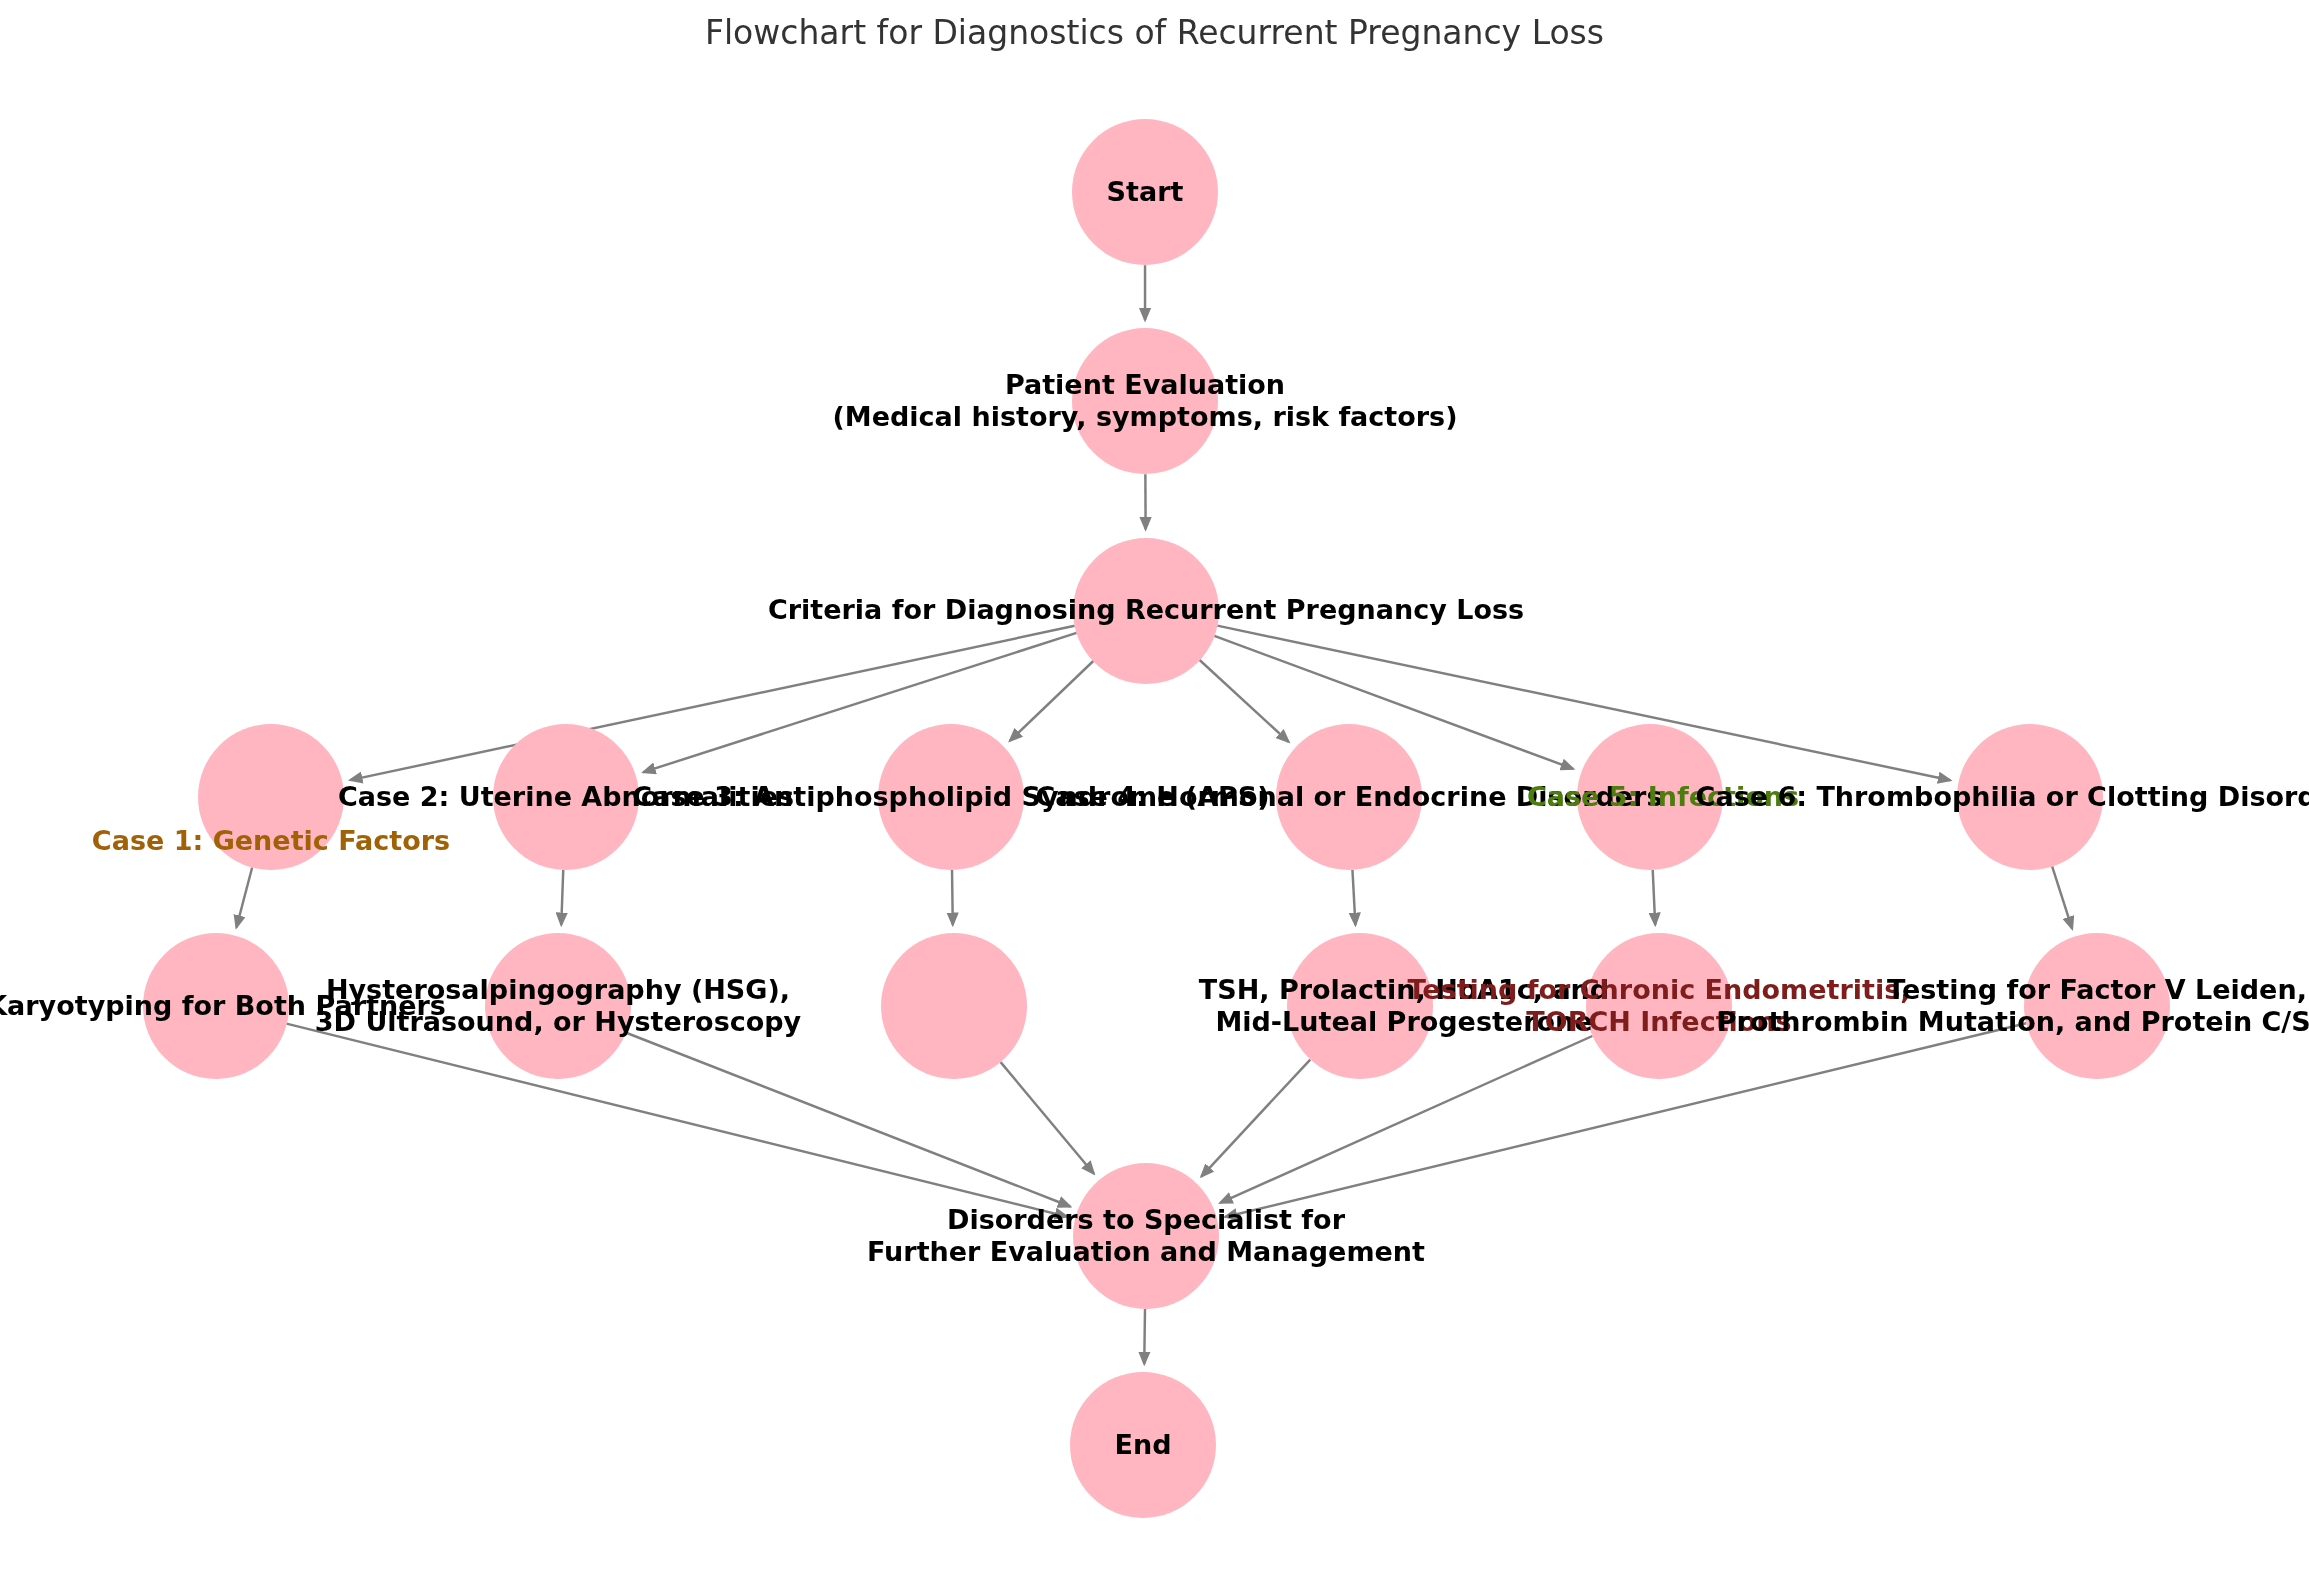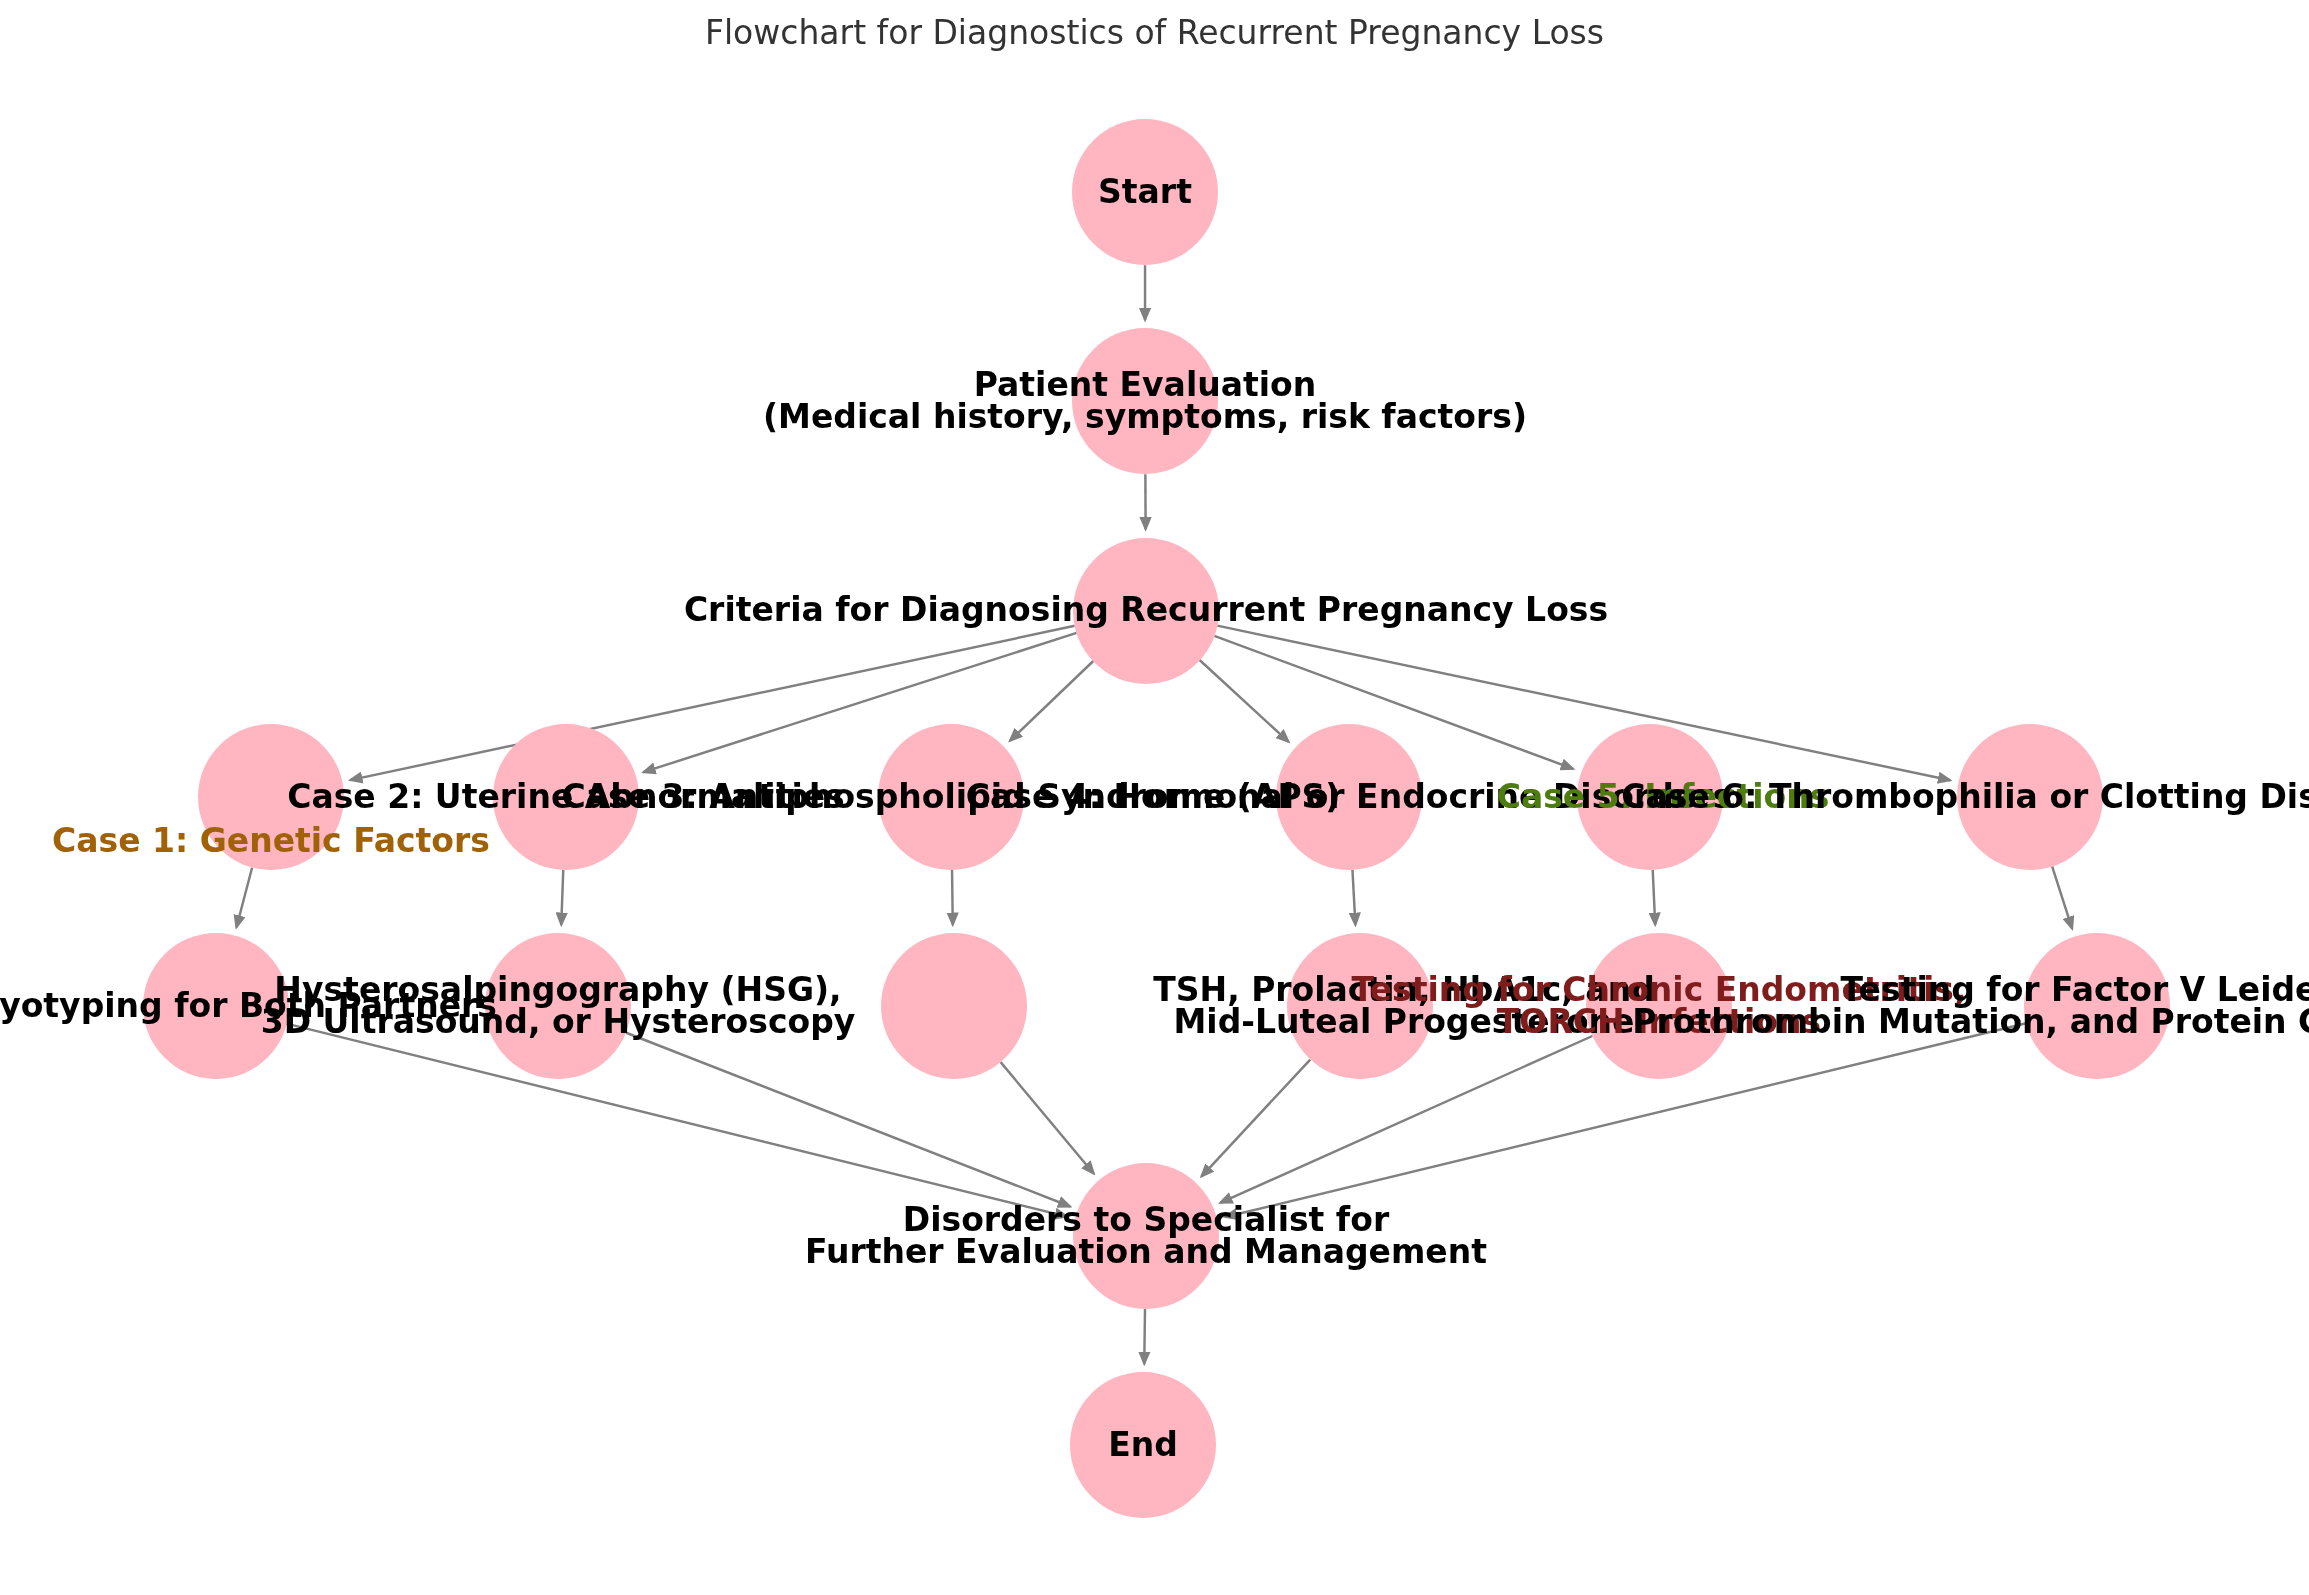--- a/index.html
+++ b/index.html
@@ -29,21 +29,21 @@
     border-radius: 50%;
     background: var(--node-fill, #FFB6C1);
     z-index: 2;
   }
   .node-label {
     position: absolute;
     transform: translate(-50%, -50%);
     z-index: 3;
     white-space: pre;
     text-align: center;
-    font-size: 33px;
+    font-size: 27px;
     font-weight: bold;
     line-height: 32px;
     color: #000000;
   }
   #chart-title {
     position: absolute;
     left: 0; top: 13.2px;
     width: 100%;
     text-align: center;
     font-size: 33px;

